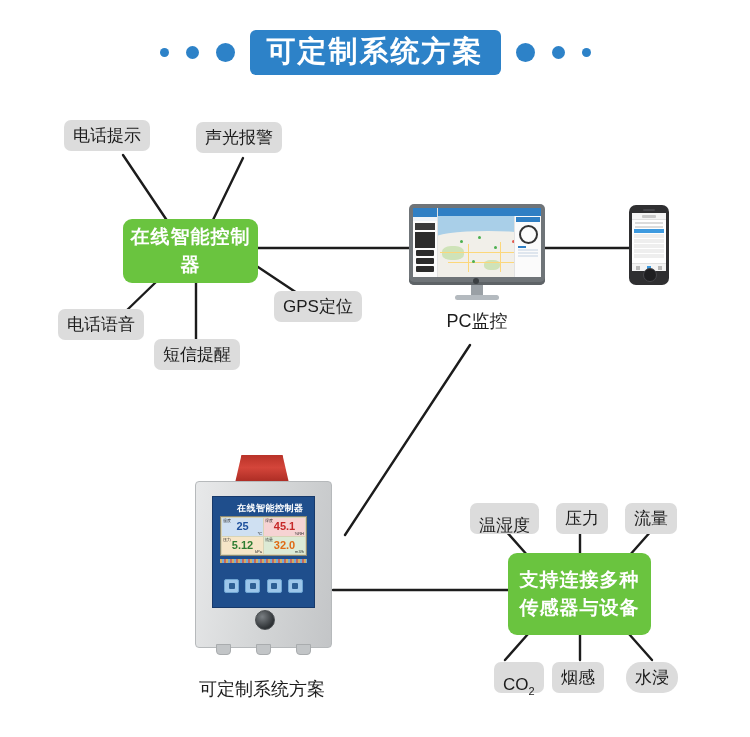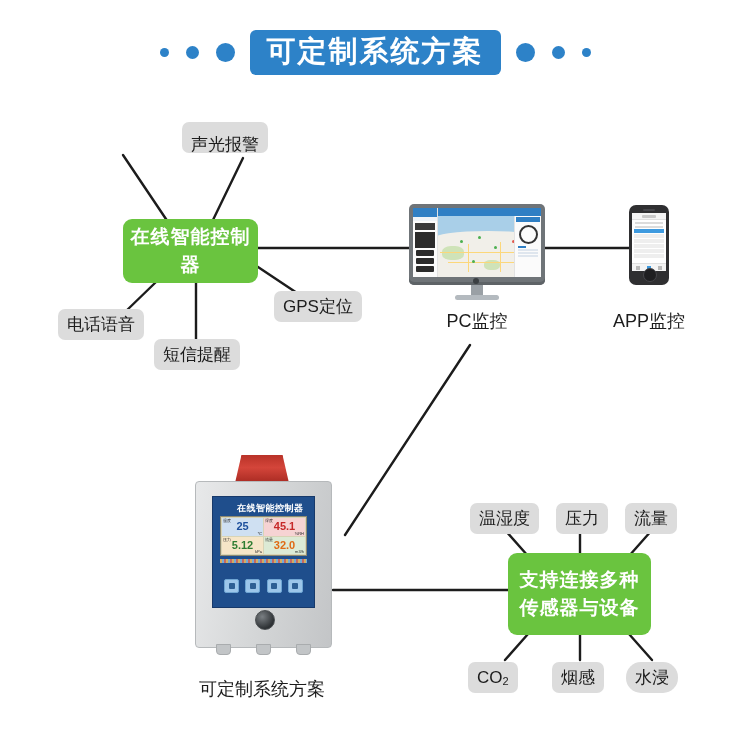--- a/index.html
+++ b/index.html
@@ -180,21 +180,24 @@
 
       <line x1="528" y1="556" x2="505" y2="530"></line>
       <line x1="580" y1="556" x2="580" y2="530"></line>
       <line x1="629" y1="556" x2="652" y2="530"></line>
       <line x1="528" y1="634" x2="505" y2="660"></line>
       <line x1="580" y1="634" x2="580" y2="660"></line>
       <line x1="629" y1="634" x2="652" y2="660"></line>
     </g>
   </svg>
 
-  <div class="gpill" style="left:182px;top:122px;align-items:flex-end;">
+  <div class="gpill" style="left:64px;top:120px;">
+    <span>电话提示</span>
+  </div>
+  <div class="gpill" style="left:196px;top:122px;">
     <span>声光报警</span>
   </div>
   <div class="gpill" style="left:154px;top:339px;">
     <span>短信提醒</span>
   </div>
   <div class="gpill" style="left:274px;top:291px;">
     <span>GPS定位</span>
   </div>
   <div class="gpill" style="left:58px;top:309px;">
     <span>电话语音</span>
@@ -272,21 +275,20 @@
               <div class="ph-tabi on"></div>
             </div>
           <div class="ph-tab">
               <div class="ph-tabi"></div>
             </div>
         </div>
       </div>
       <div class="ph-home"></div>
     </div>
   </div>
-  <div class="caption" style="left:584px;top:312px;width:130px;">APP监控</div>
 
   <div id="ctrl">
     <div class="ct-beacon-top"></div>
     <div class="ct-beacon"></div>
     <div class="ct-case"></div>
     <div class="ct-foot f1"></div>
     <div class="ct-foot f2"></div>
     <div class="ct-foot f3"></div>
     <div class="ct-knob"></div>
     <div class="ct-panel">
@@ -325,30 +327,30 @@
             <div class="ct-keyi"></div>
           </div>
         <div class="ct-key">
             <div class="ct-keyi"></div>
           </div>
       </div>
     </div>
   </div>
   <div class="caption" style="left:182px;top:680px;width:160px;">可定制系统方案</div>
 
-  <div class="gpill" style="left:470px;top:503px;">
+  <div class="gpill" style="left:470px;top:503px;align-items:flex-end;">
     <span>温湿度</span>
   </div>
   <div class="gpill" style="left:556px;top:503px;">
     <span>压力</span>
   </div>
   <div class="gpill" style="left:625px;top:503px;">
     <span>流量</span>
   </div>
-  <div class="gpill" style="left:468px;top:662px;">
+  <div class="gpill" style="left:494px;top:662px;align-items:flex-end;">
     <span>CO</span>
       <sub>2</sub>
   </div>
   <div class="gpill" style="left:552px;top:662px;border-radius:7px;">
     <span>烟感</span>
   </div>
   <div class="gpill" style="left:626px;top:662px;border-radius:15px;">
     <span>水浸</span>
   </div>
   <div class="greenbox" style="left:508px;top:553px;width:143px;height:82px;">

